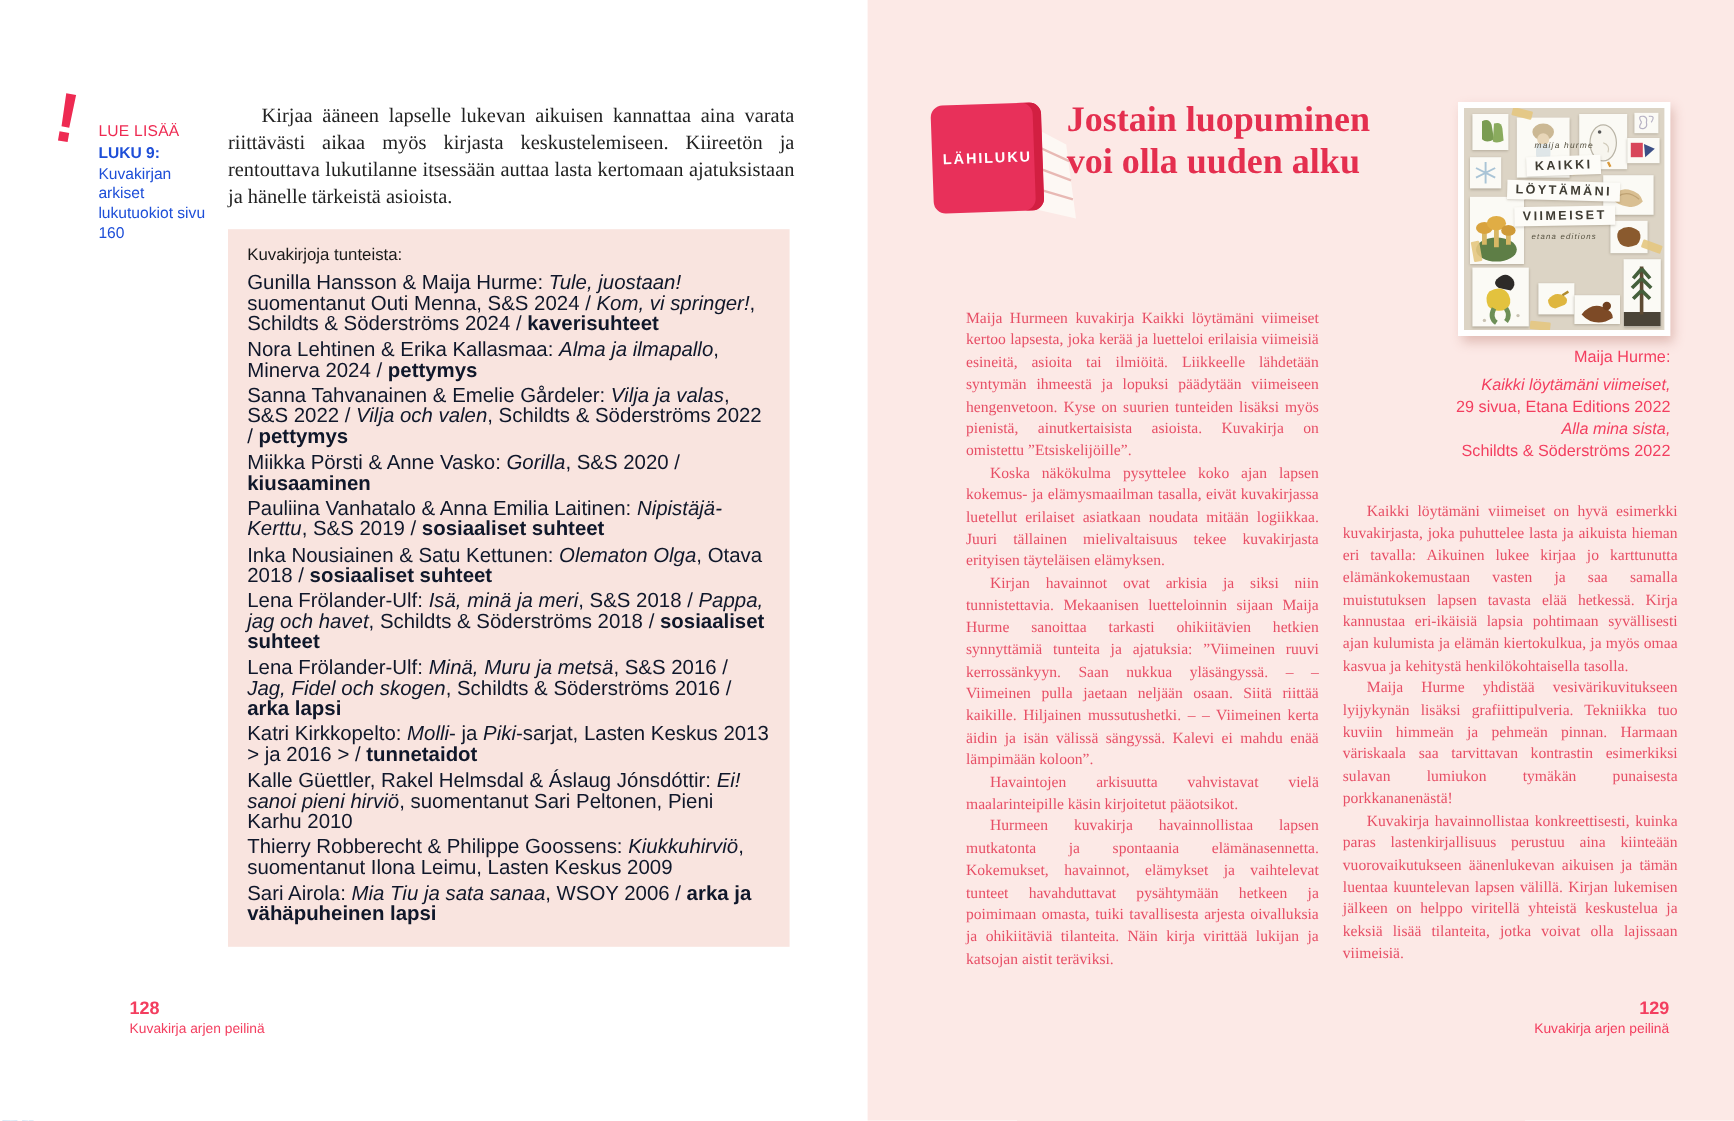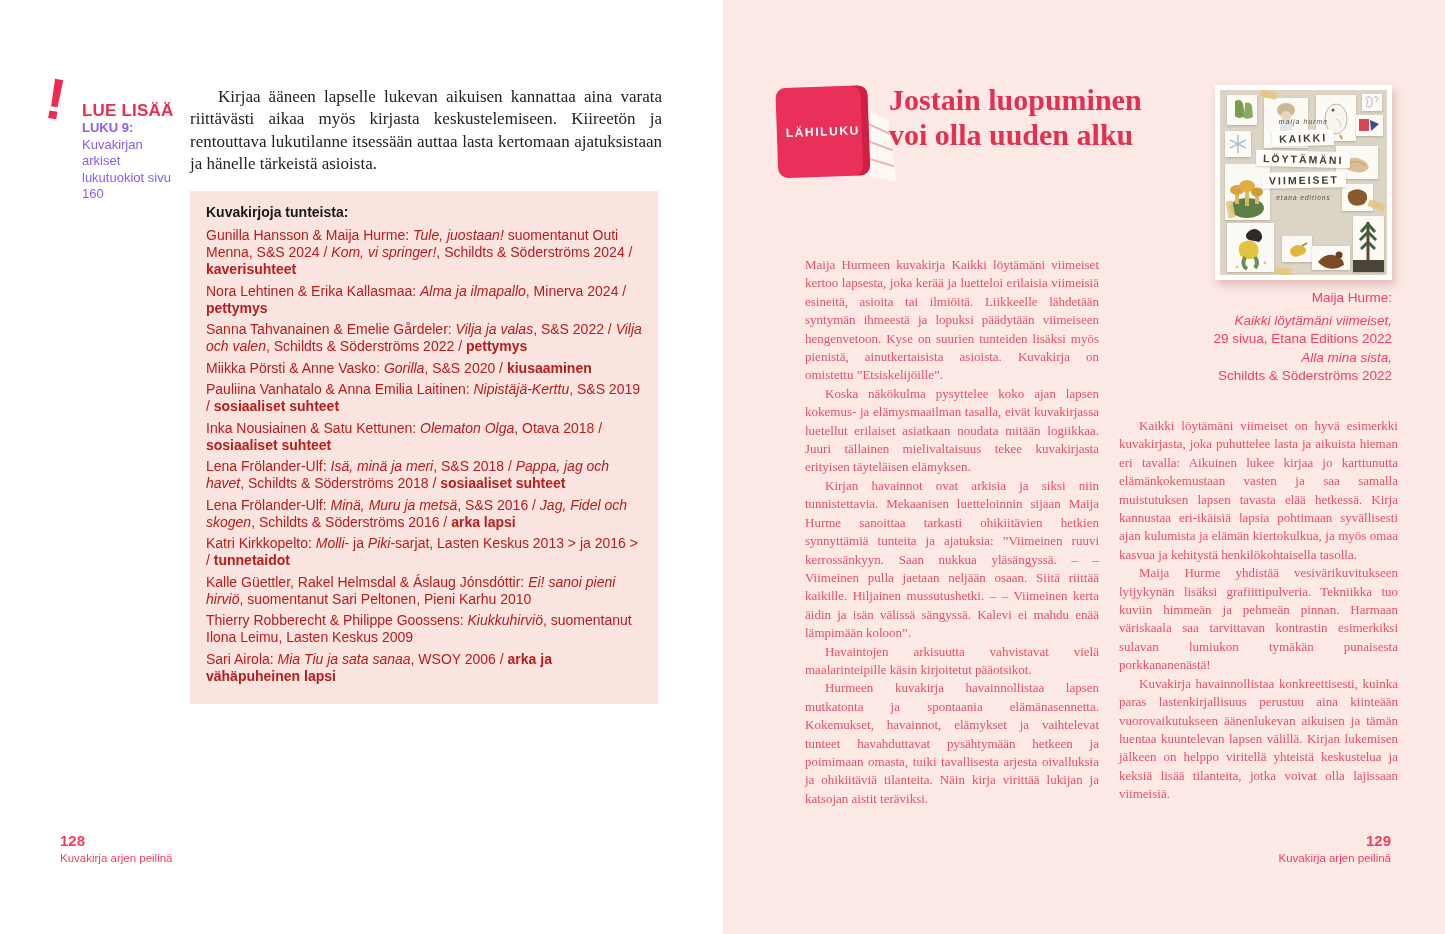--- a/index.html
+++ b/index.html
@@ -10,37 +10,37 @@
   body{width:1445px;height:934px;background:#fff;font-family:"Liberation Sans",sans-serif;overflow:hidden;}
   .spread{position:relative;width:1445px;height:934px;background:#fff;}
 
   
   .blue-stripe{position:absolute;left:0;top:0;}
 
   
   .left-page{position:absolute;left:0;top:0;width:723px;height:934px;background:#fff;}
   .excl{position:absolute;left:46px;top:70px;font-size:58px;font-weight:800;color:var(--accent);
         transform:rotate(10deg);font-family:"Liberation Sans",sans-serif;line-height:1;}
-  .read-more{position:absolute;left:82px;top:101px;font-size:17px;font-weight:bold;color:var(--accent);letter-spacing:.2px;}
-  .side-block{position:absolute;left:82px;width:102px;font-size:13px;line-height:16.5px;color:#8b5cf6;}
+  .read-more{position:absolute;left:82px;top:101px;font-size:13px;font-weight:normal;color:var(--accent);letter-spacing:.2px;}
+  .side-block{position:absolute;left:82px;width:102px;font-size:13px;line-height:16.5px;color:#1d4ed8;}
   .side-block .h{font-weight:bold;}
   .side-block-1{top:120px;}
   .side-block-2{top:206px;}
 
   .intro{position:absolute;left:190px;top:86px;width:472px;font-family:"Liberation Serif",serif;
          font-size:17px;line-height:22.4px;color:var(--ink);text-align:justify;text-indent:28px;}
 
   .pink-box{position:absolute;left:190px;top:191px;width:468px;background:var(--box-pink);
             padding:13px 16px 15px 16px;}
-  .box-title{font-size:14px;font-weight:bold;color:#191919;margin-bottom:7px;}
-  .box-list div{font-size:14px;line-height:17px;color:#b91c1c;margin-bottom:4.5px;}
+  .box-title{font-size:14px;font-weight:normal;color:#191919;margin-bottom:7px;}
+  .box-list div{font-size:17px;line-height:17px;color:#0f172a;margin-bottom:4.5px;}
   .box-list .it{font-style:italic;}
   .box-list .bd{font-weight:bold;}
 
-  .footer{position:absolute;color:var(--credit-red);}
+  .footer{position:absolute;color:var(--credit-red);margin-left:48px;}
   .footer .num{font-size:15px;font-weight:bold;}
   .footer .cap{font-size:11.5px;margin-top:3px;}
   .footer-left{left:60px;top:832px;}
   .footer-right{right:54px;top:832px;text-align:right;}
 
   
   .right-page{position:absolute;left:723px;top:0;width:722px;height:934px;background:var(--page-pink);}
 
   .badge{position:absolute;left:54px;top:86px;width:130px;height:100px;transform:rotate(-2deg);}
   .badge .pages{position:absolute;left:82px;top:6px;}

